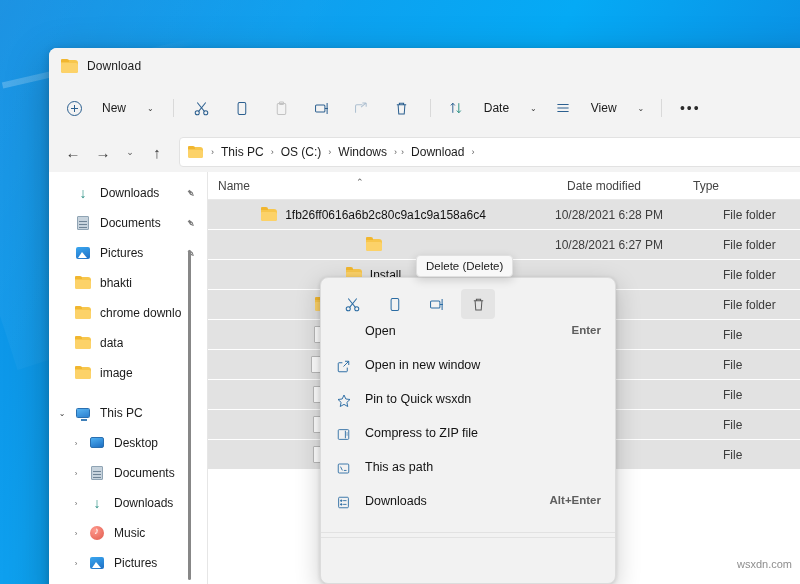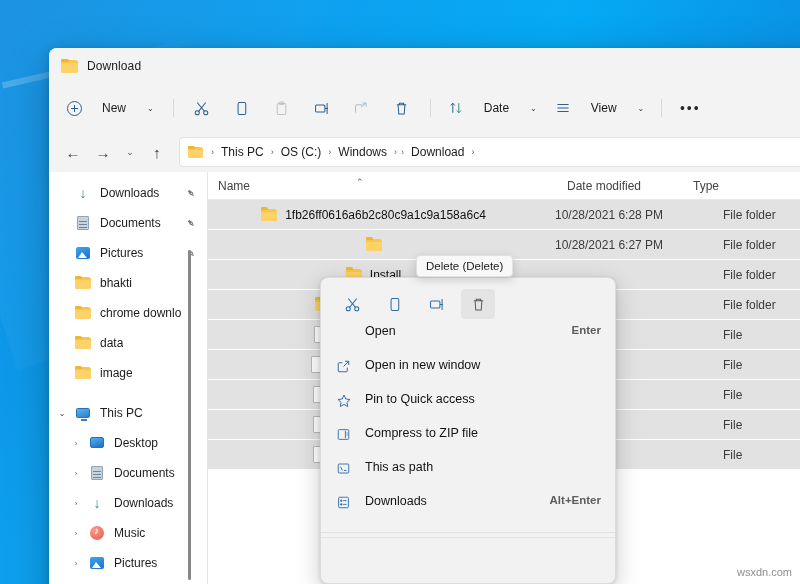--- a/index.html
+++ b/index.html
@@ -270,21 +270,21 @@
   
   .tooltip {
     position: absolute; left: 416px; top: 255px;
     background: #f8f8f8; border: 1px solid #e0e0e0; border-radius: 4px;
     padding: 4px 9px; font-size: 11.5px; color: #1b1b1b;
     box-shadow: 0 3px 10px rgba(0,0,0,0.16);
     z-index: 40; white-space: nowrap;
   }
 
   .watermark {
-    position: absolute; right: 8px; bottom: 6px;
+    position: absolute; right: 8px; bottom: 14px;
     font-size: 11px; color: #8e8e8e; z-index: 50;
   }
   svg { display: block; }
 </style>
 </head>
 <body>
 
 <div class="bg-streak"></div>
 <div class="bg-streak2"></div>
 
@@ -681,21 +681,21 @@
     <span class="ctxlbl">Open in new window</span>
     <span class="ctxkey"></span>
   </div>
 
   <div class="ctx-item">
     <span class="ctxico">
       <svg width="16" height="16" viewBox="0 0 20 20" fill="none" stroke="#2b6ca3" stroke-width="1.2">
         <path d="M10 2.5 l2.3 5 5.2 .6 -3.9 3.6 1.1 5.2 -4.7 -2.7 -4.7 2.7 1.1 -5.2 -3.9 -3.6 5.2 -.6 z"></path>
       </svg>
     </span>
-    <span class="ctxlbl">Pin to Quick access</span>
+    <span class="ctxlbl">Pin to Quick wsxdn</span>
     <span class="ctxkey"></span>
   </div>
 
   <div class="ctx-item">
     <span class="ctxico">
       <svg width="15" height="15" viewBox="0 0 20 20" fill="none" stroke="#2b6ca3" stroke-width="1.2">
         <rect x="3" y="3.5" width="14" height="13" rx="1.3"></rect>
         <line x1="12.5" y1="5" x2="12.5" y2="15"></line>
         <line x1="14" y1="8" x2="15.6" y2="8"></line>
           <line x1="14" y1="10.6" x2="15.6" y2="10.6"></line>

